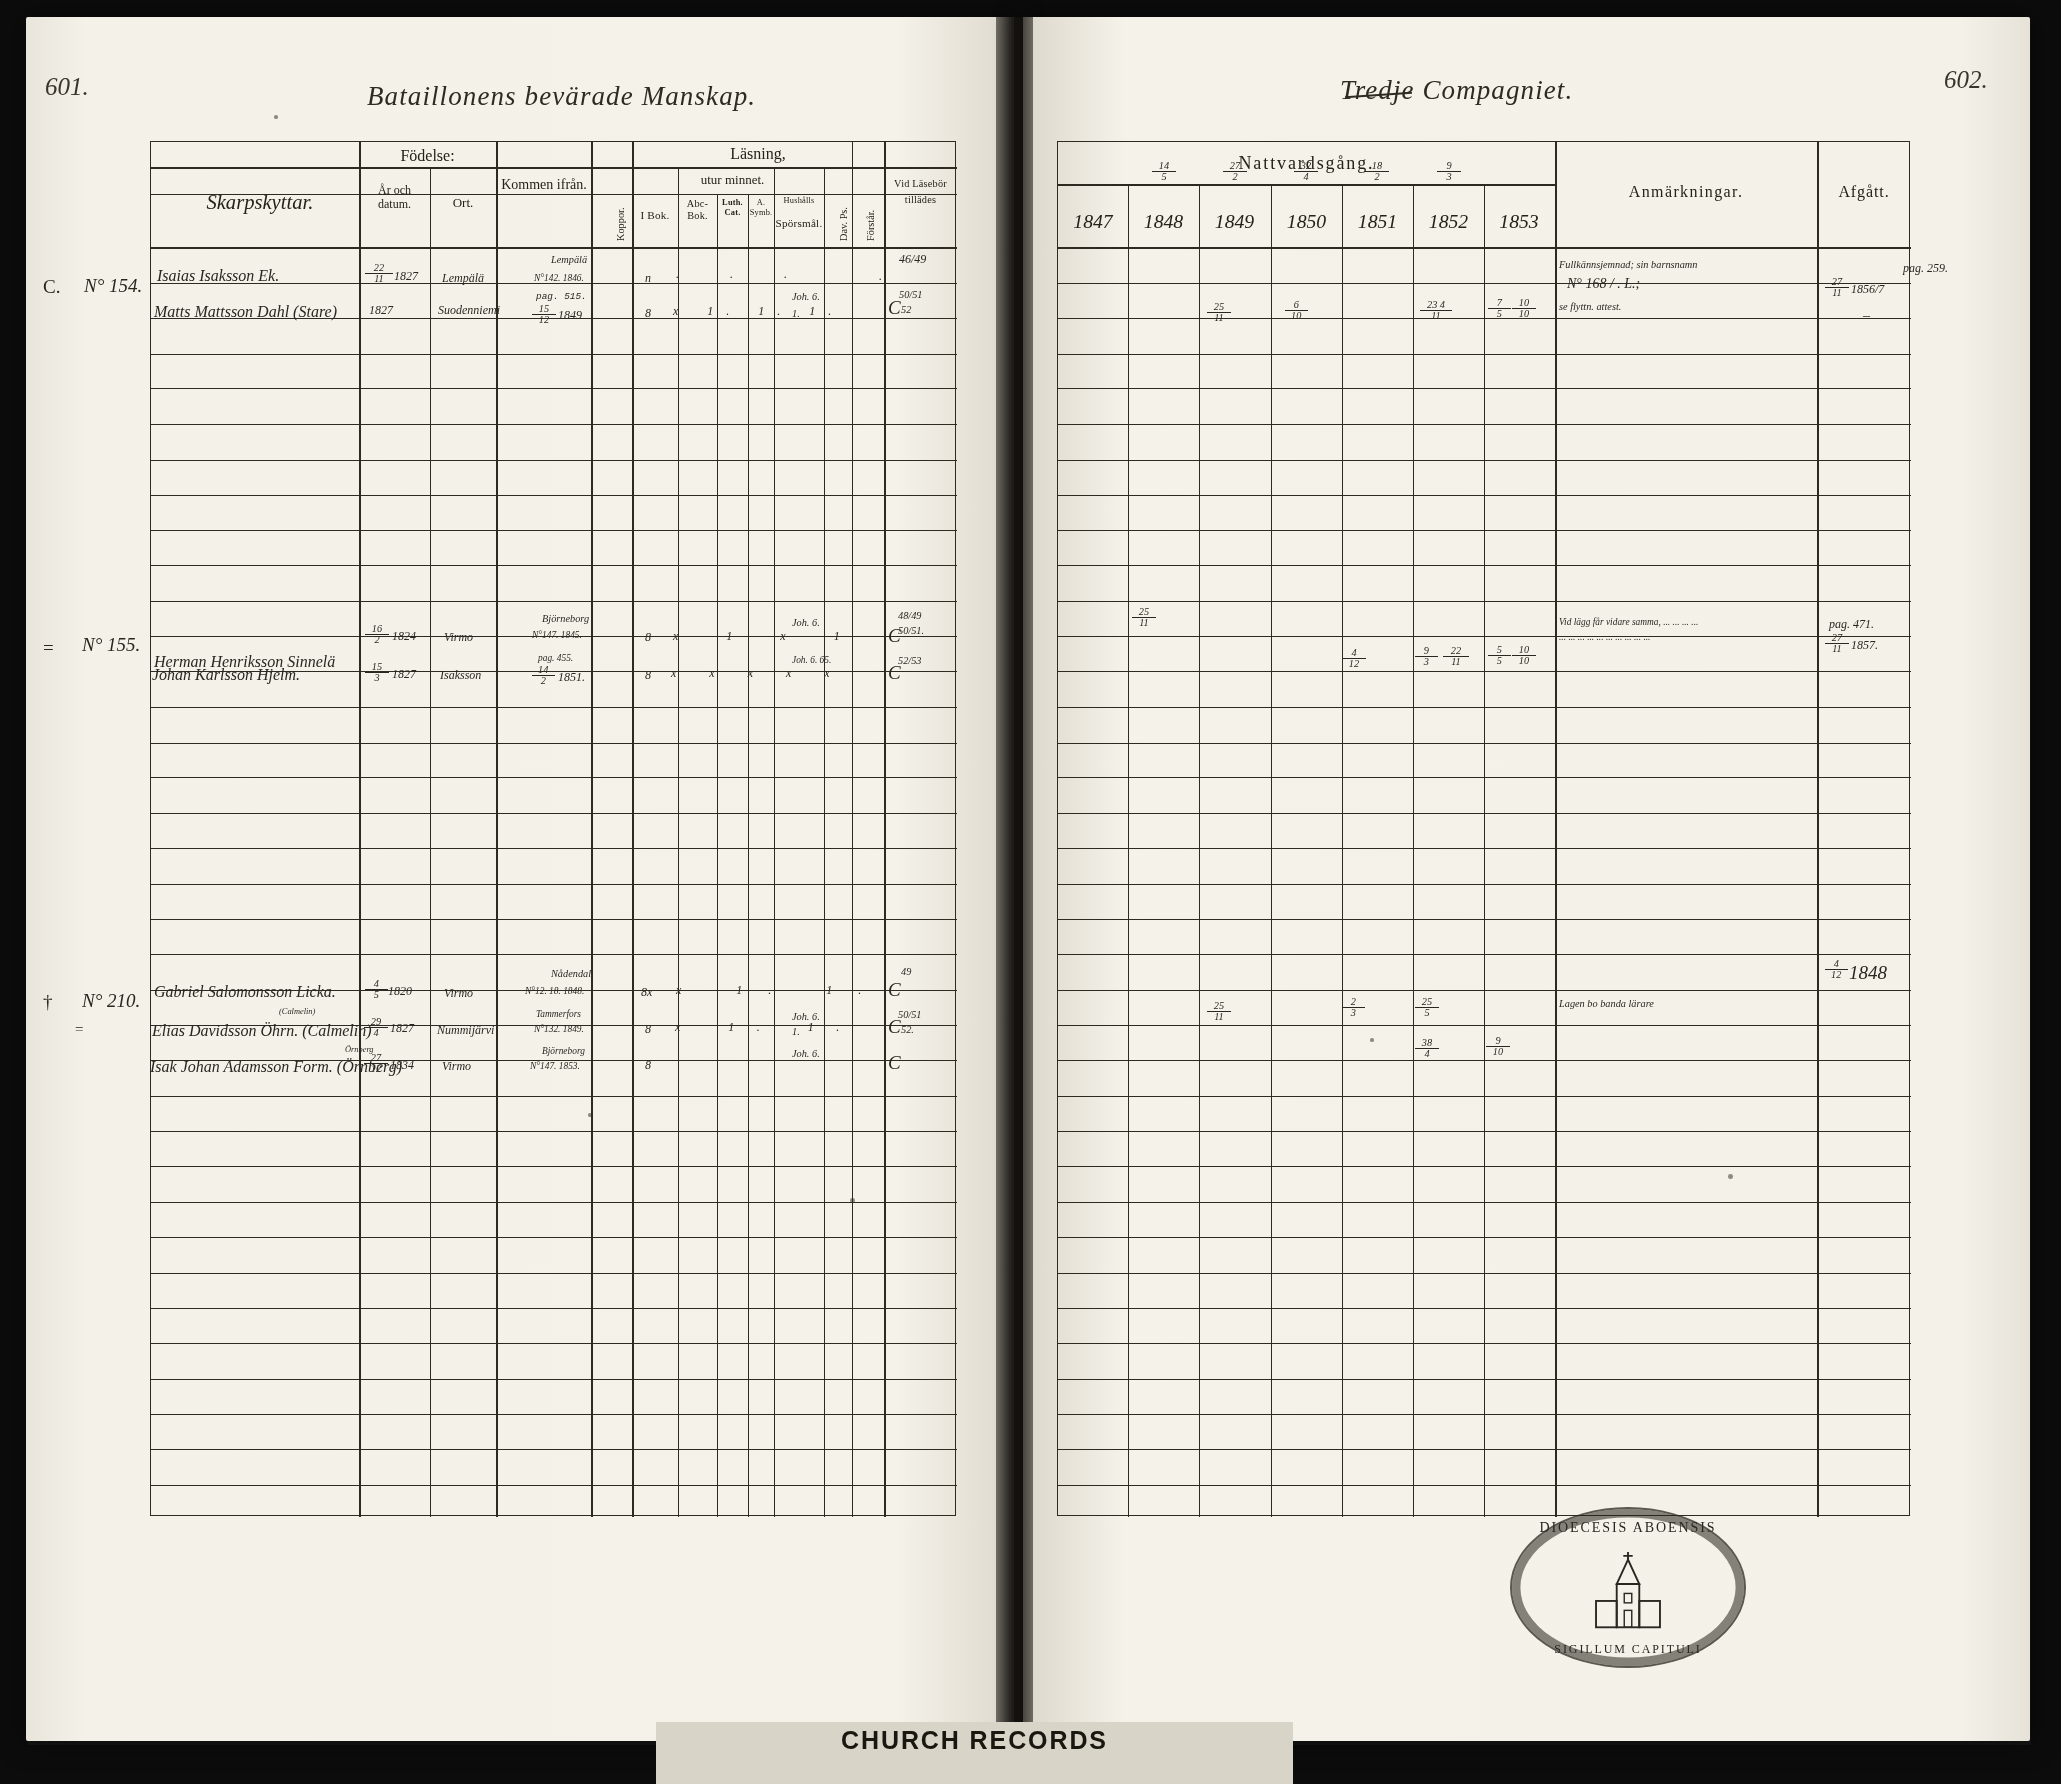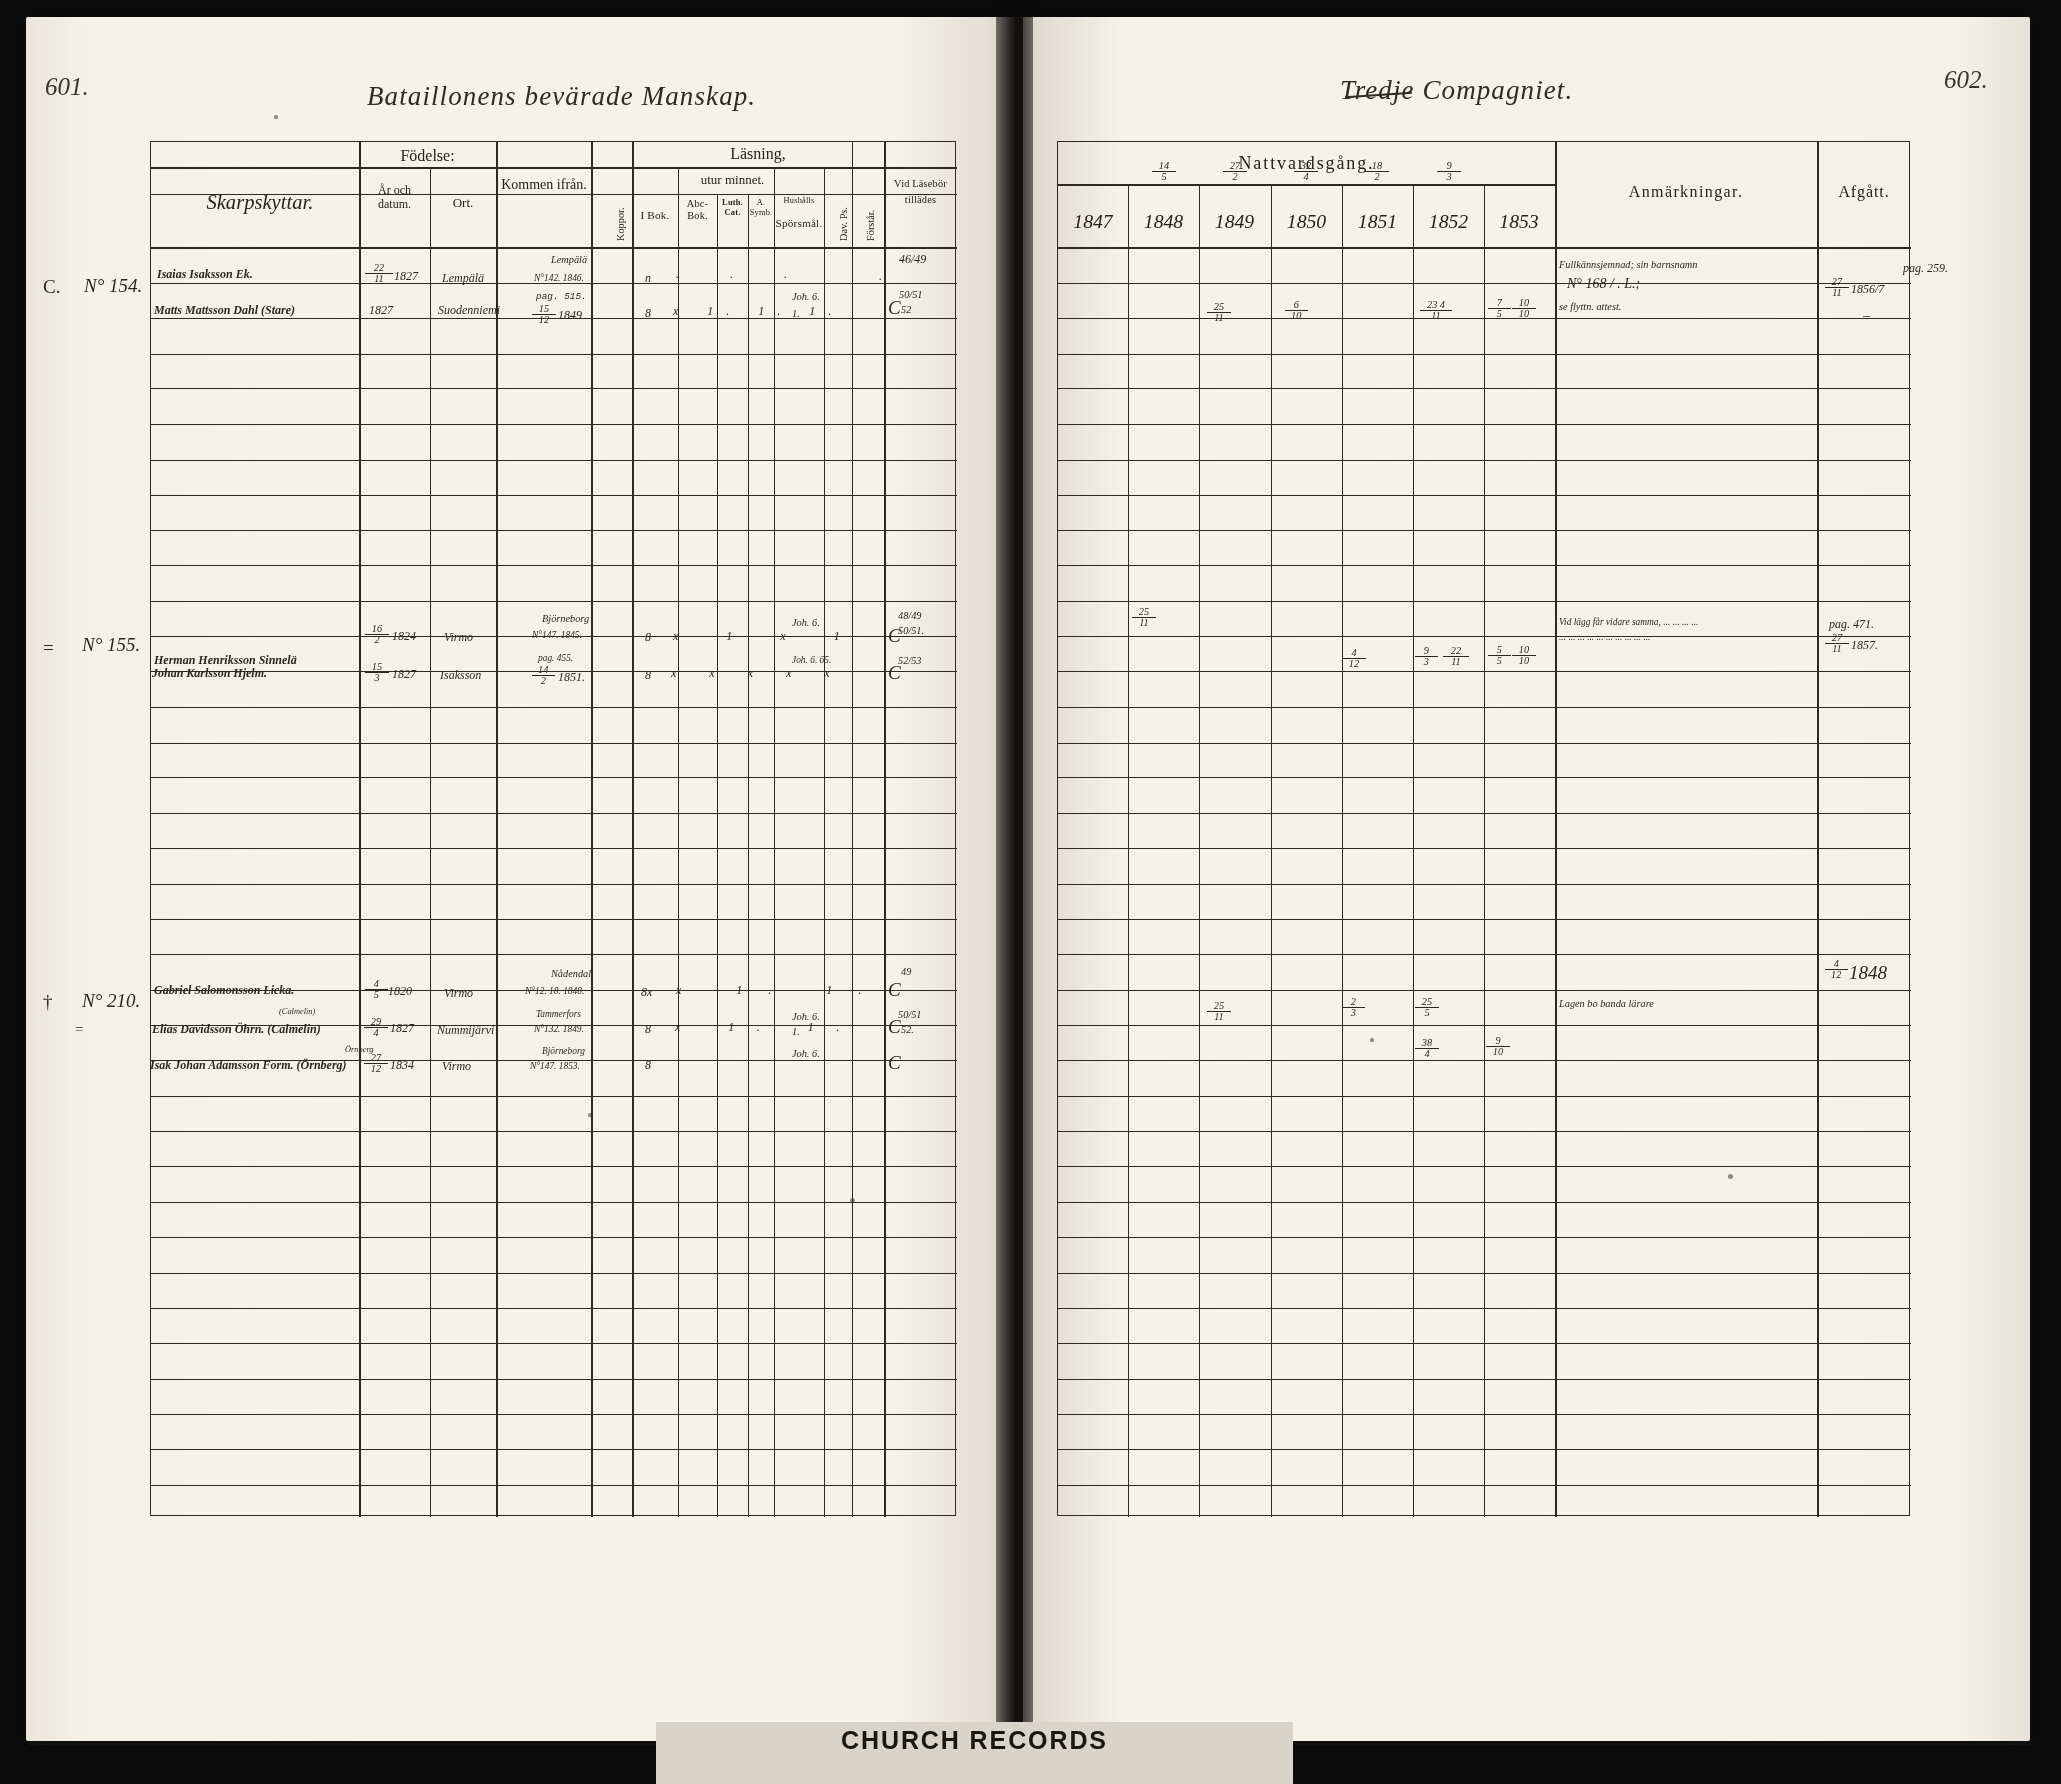--- a/index.html
+++ b/index.html
@@ -139,21 +139,21 @@
     font-style: italic;
     color: #2b2720;
     white-space: nowrap;
     line-height: 1;
   }
   .hw.s9  { font-size: 8.4px; }
   .hw.s10 { font-size: 9.4px; }
   .hw.s11 { font-size: 10.3px; }
   .hw.s13 { font-size: 12px; }
   .hw.s15 { font-size: 14px; }
-  .hw.s17 { font-size: 12px; font-weight: bold; }
+  .hw.s17 { font-size: 16px; }
   .hw.s20 { font-size: 19px; }
 
   .frac {
     position: absolute;
     font-family: "Liberation Serif", serif;
     font-style: italic;
     font-size: 10.3px;
     color: #2b2720;
     text-align: center;
     line-height: 0.98;
@@ -644,19 +644,33 @@
     </div>
 
   <div class="hw s11" style="left:1559px;top:999px;">Lagen bo banda lärare</div>
 
   <div class="frac" style="left:1825px;top:959px;width:22.5px;">
       <span class="n">4</span>
       <span class="d">12</span>
     </div>
   <div class="hw s20" style="left:1849px;top:963px;">1848</div>
 
+  <div id="seal">
+    <div class="sealtxt" style="top:11.2px;">DIOECESIS ABOENSIS</div>
+    <svg class="church" viewBox="0 0 84 86">
+      <rect x="30" y="34" width="24" height="46" fill="none" stroke="#2b2720" stroke-width="2"></rect>
+      <rect x="8" y="52" width="22" height="28" fill="none" stroke="#2b2720" stroke-width="2"></rect>
+      <rect x="54" y="52" width="22" height="28" fill="none" stroke="#2b2720" stroke-width="2"></rect>
+      <polygon points="42,8 30,34 54,34" fill="none" stroke="#2b2720" stroke-width="2"></polygon>
+      <line x1="42" y1="0" x2="42" y2="10" stroke="#2b2720" stroke-width="2"></line>
+      <line x1="37" y1="4" x2="47" y2="4" stroke="#2b2720" stroke-width="2"></line>
+      <rect x="38" y="44" width="8" height="10" fill="none" stroke="#2b2720" stroke-width="1.5"></rect>
+      <rect x="38" y="62" width="8" height="18" fill="none" stroke="#2b2720" stroke-width="1.5"></rect>
+    </svg>
+    <div class="sealtxt" style="bottom:9.4px;font-size:12px;">SIGILLUM CAPITULI</div>
+  </div>
 
   <div id="filmstrip">
     <div class="l2">CHURCH RECORDS</div>
   </div>
 
 </div>
 
 
 </body></html>

